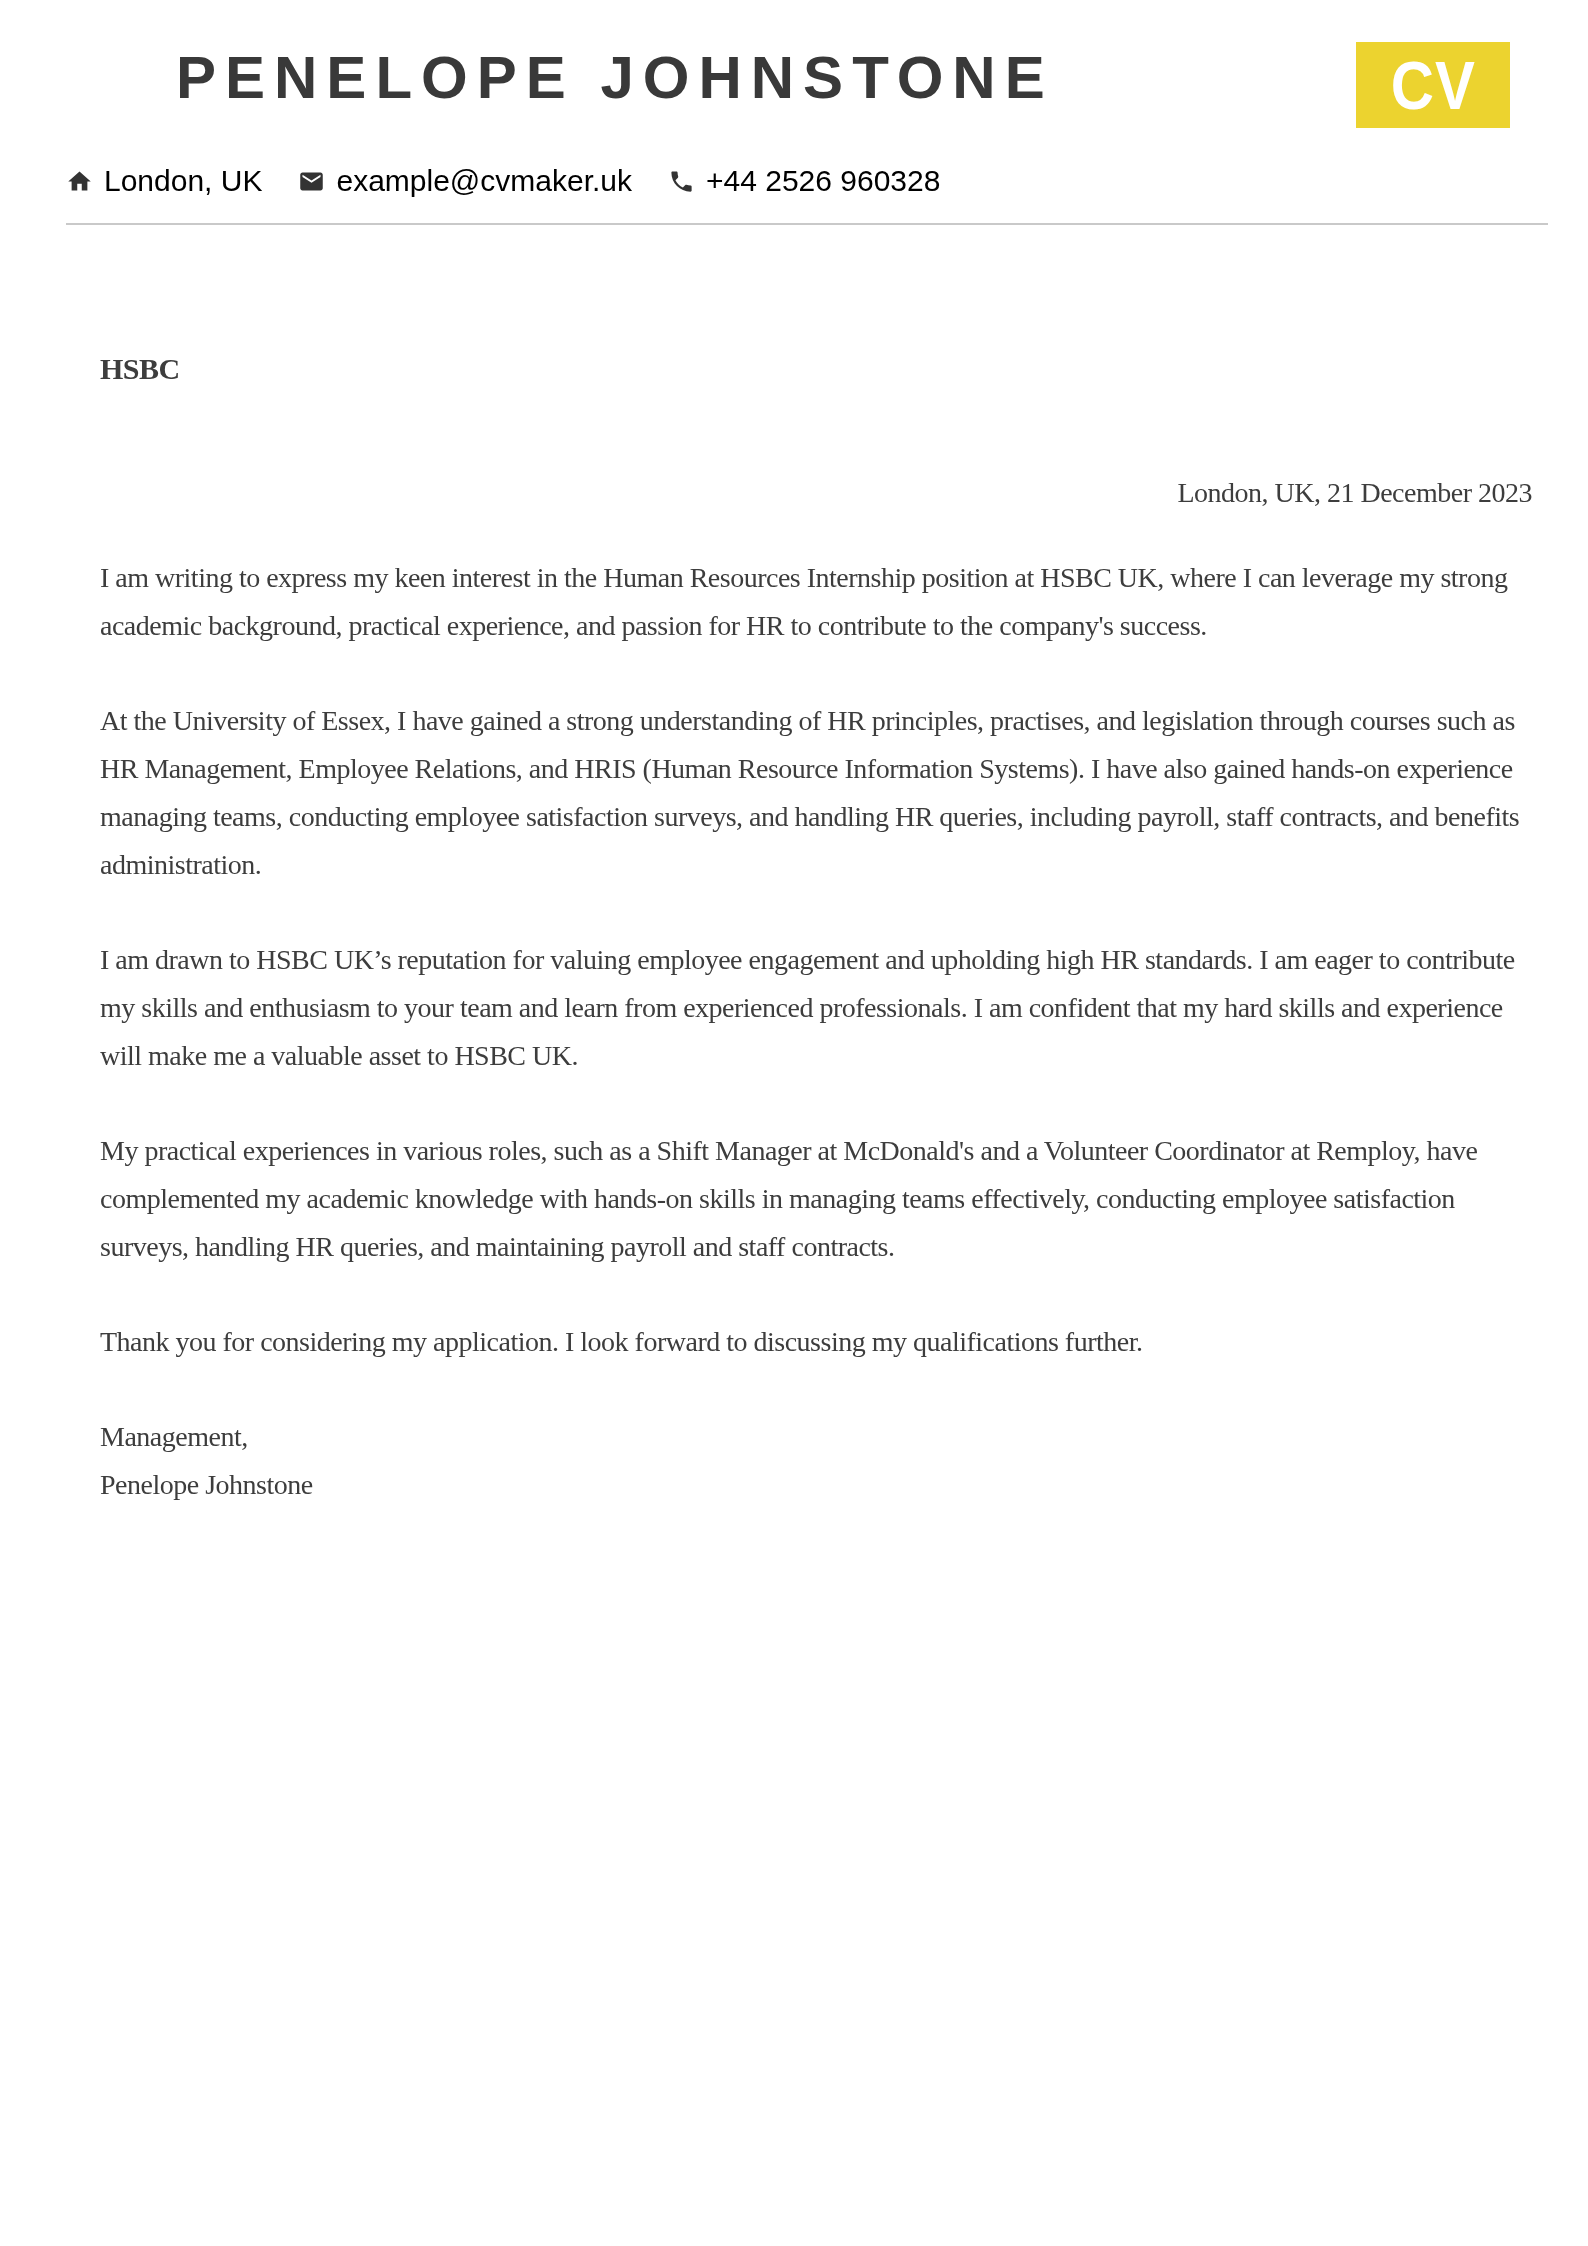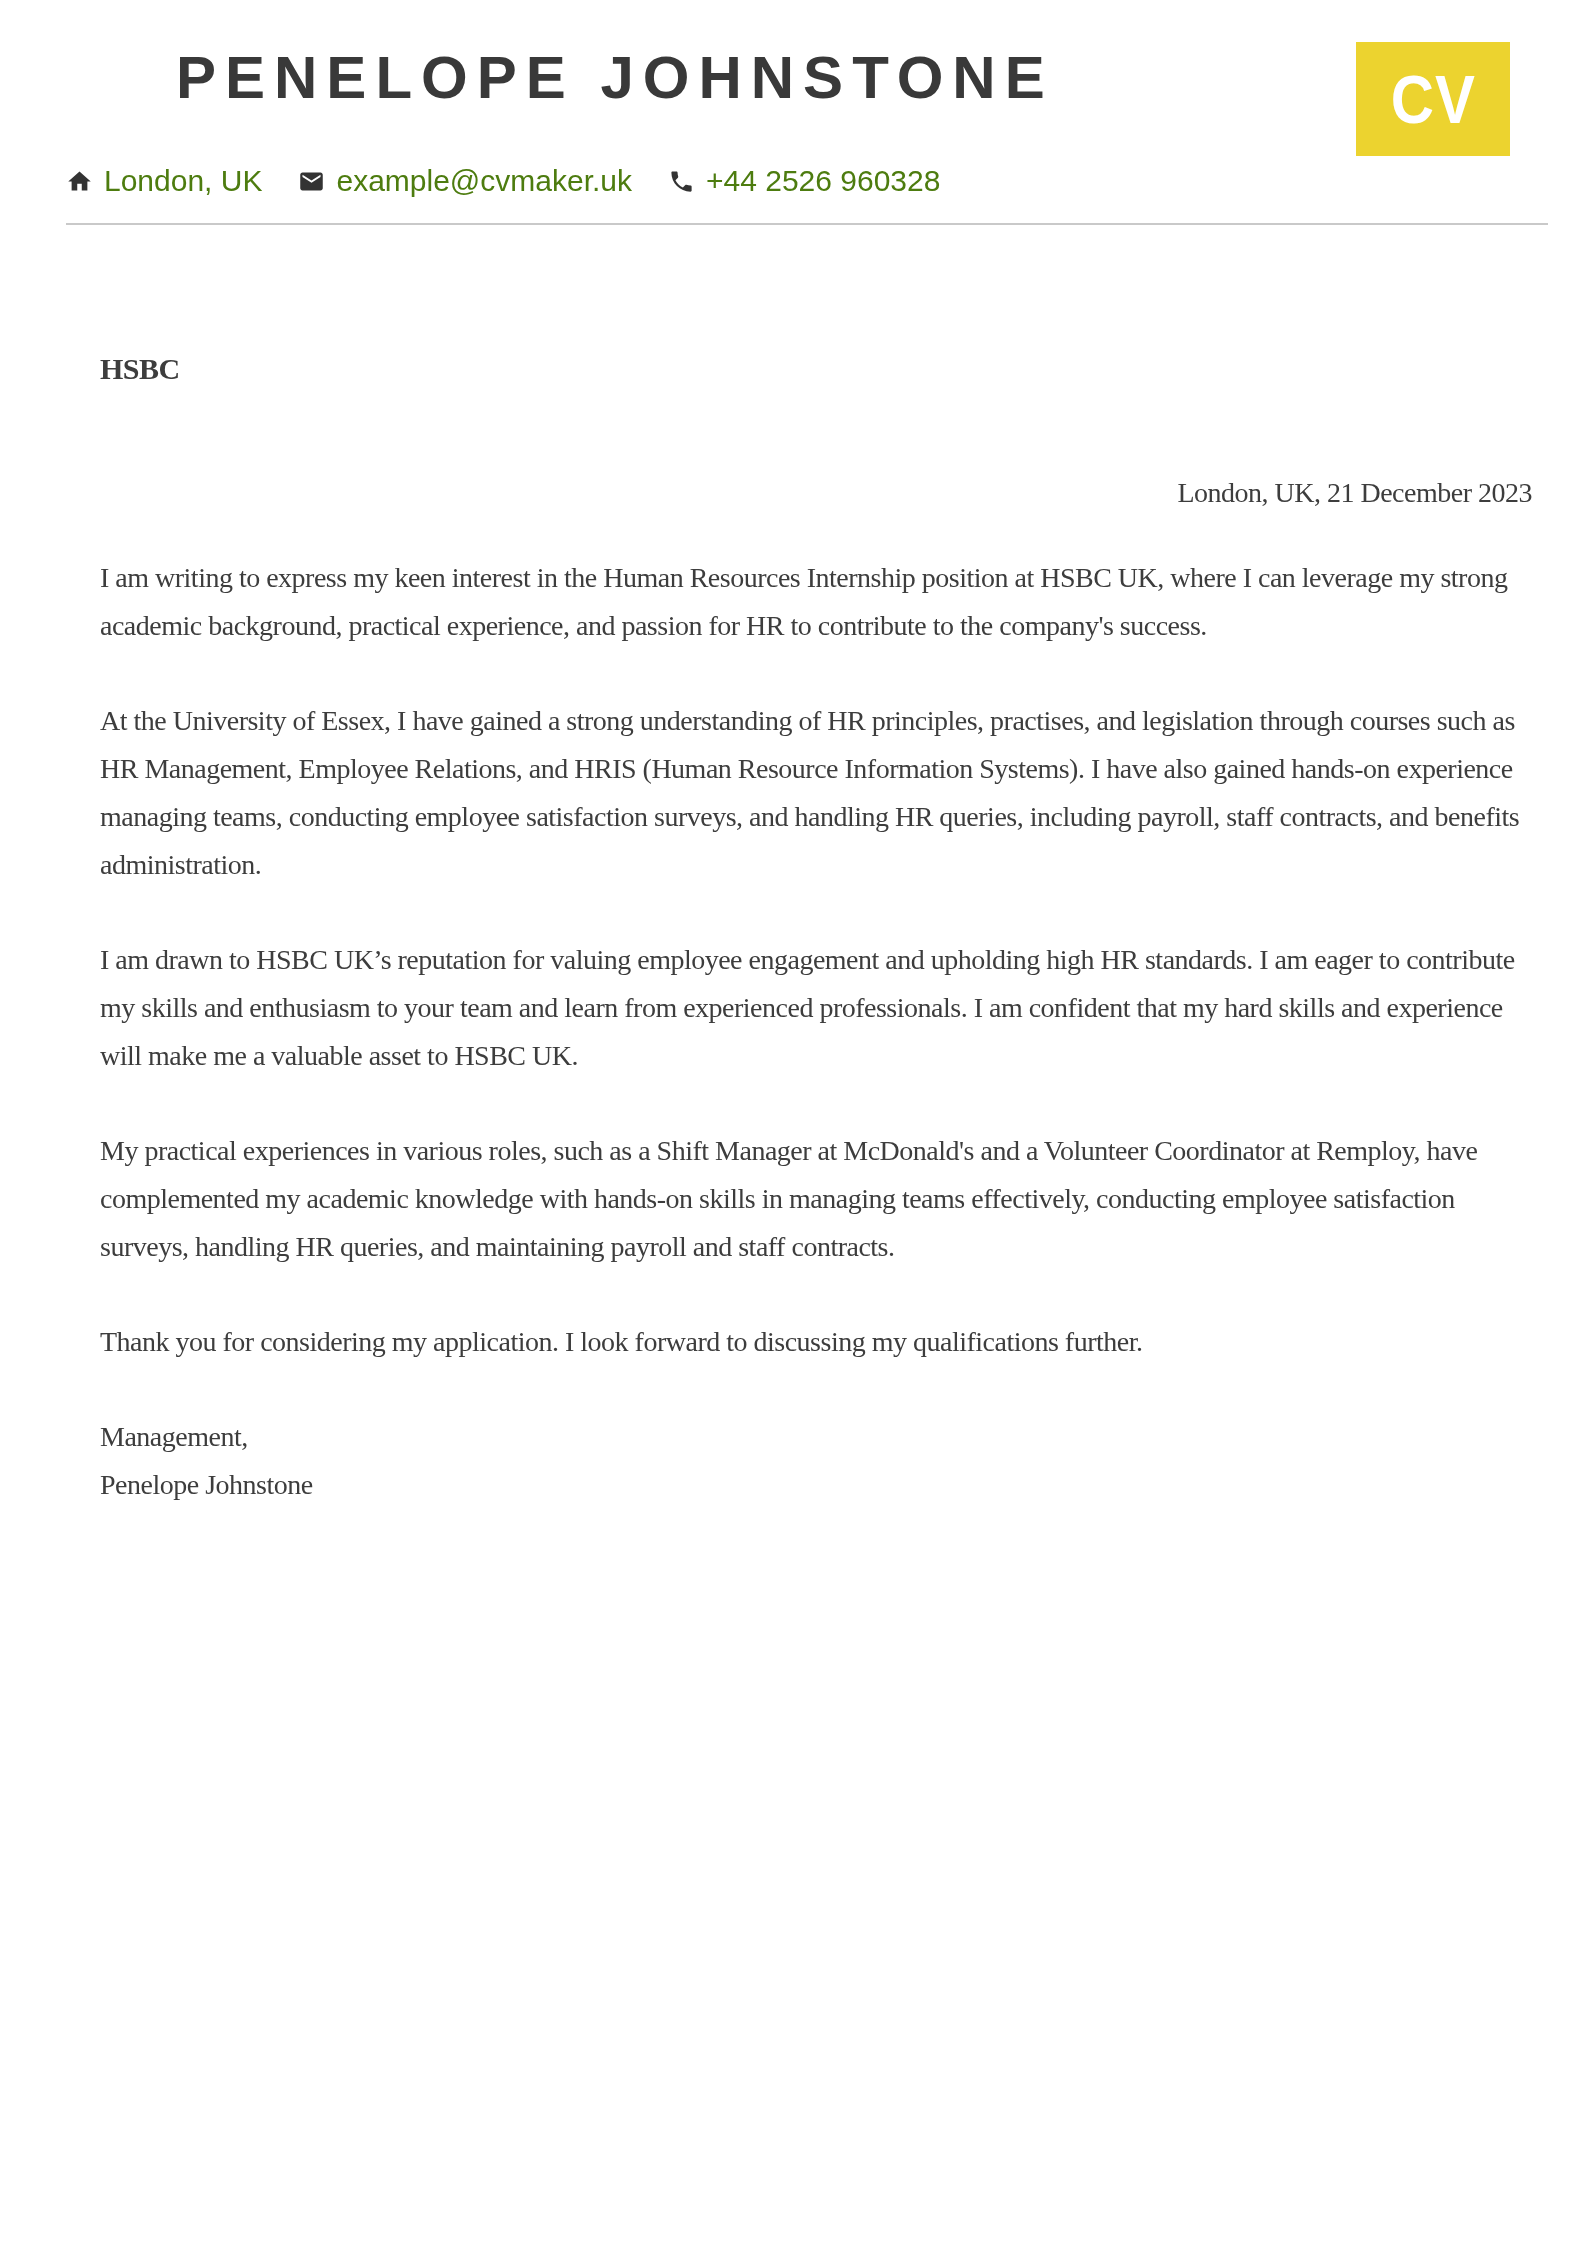--- a/index.html
+++ b/index.html
@@ -13,21 +13,21 @@
     position: relative;
     overflow: hidden;
   }
   .page { position: relative; width: 100%; height: 100%; }
 
   .cv-badge {
     position: absolute;
     top: 0;
     right: 78px;
     width: 154px;
-    height: 114px;
+    height: 86px;
     background: #ecd32f;
     display: flex;
     align-items: center;
     justify-content: center;
   }
   .cv-badge .cv-text {
     color: #ffffff;
     font-weight: bold;
     font-size: 68px;
     line-height: 1;
@@ -43,21 +43,21 @@
     letter-spacing: 9px;
     color: #393939;
     white-space: nowrap;
   }
 
   .contact-bar {
     display: flex;
     align-items: center;
     margin: 50px 0 0 66px;
     font-size: 30px;
-    color: #4d7c0f;
+    color: #000000;
   }
   .contact-item { display: flex; align-items: center; margin-right: 36px; }
   .contact-item .icon { display: inline-flex; margin-right: 11px; }
   .contact-item .icon svg { width: 27px; height: 27px; fill: #333333; }
 
   .header-divider {
     height: 2px;
     background: #c9c9c9;
     margin: 25px 40px 0 66px;
   }

